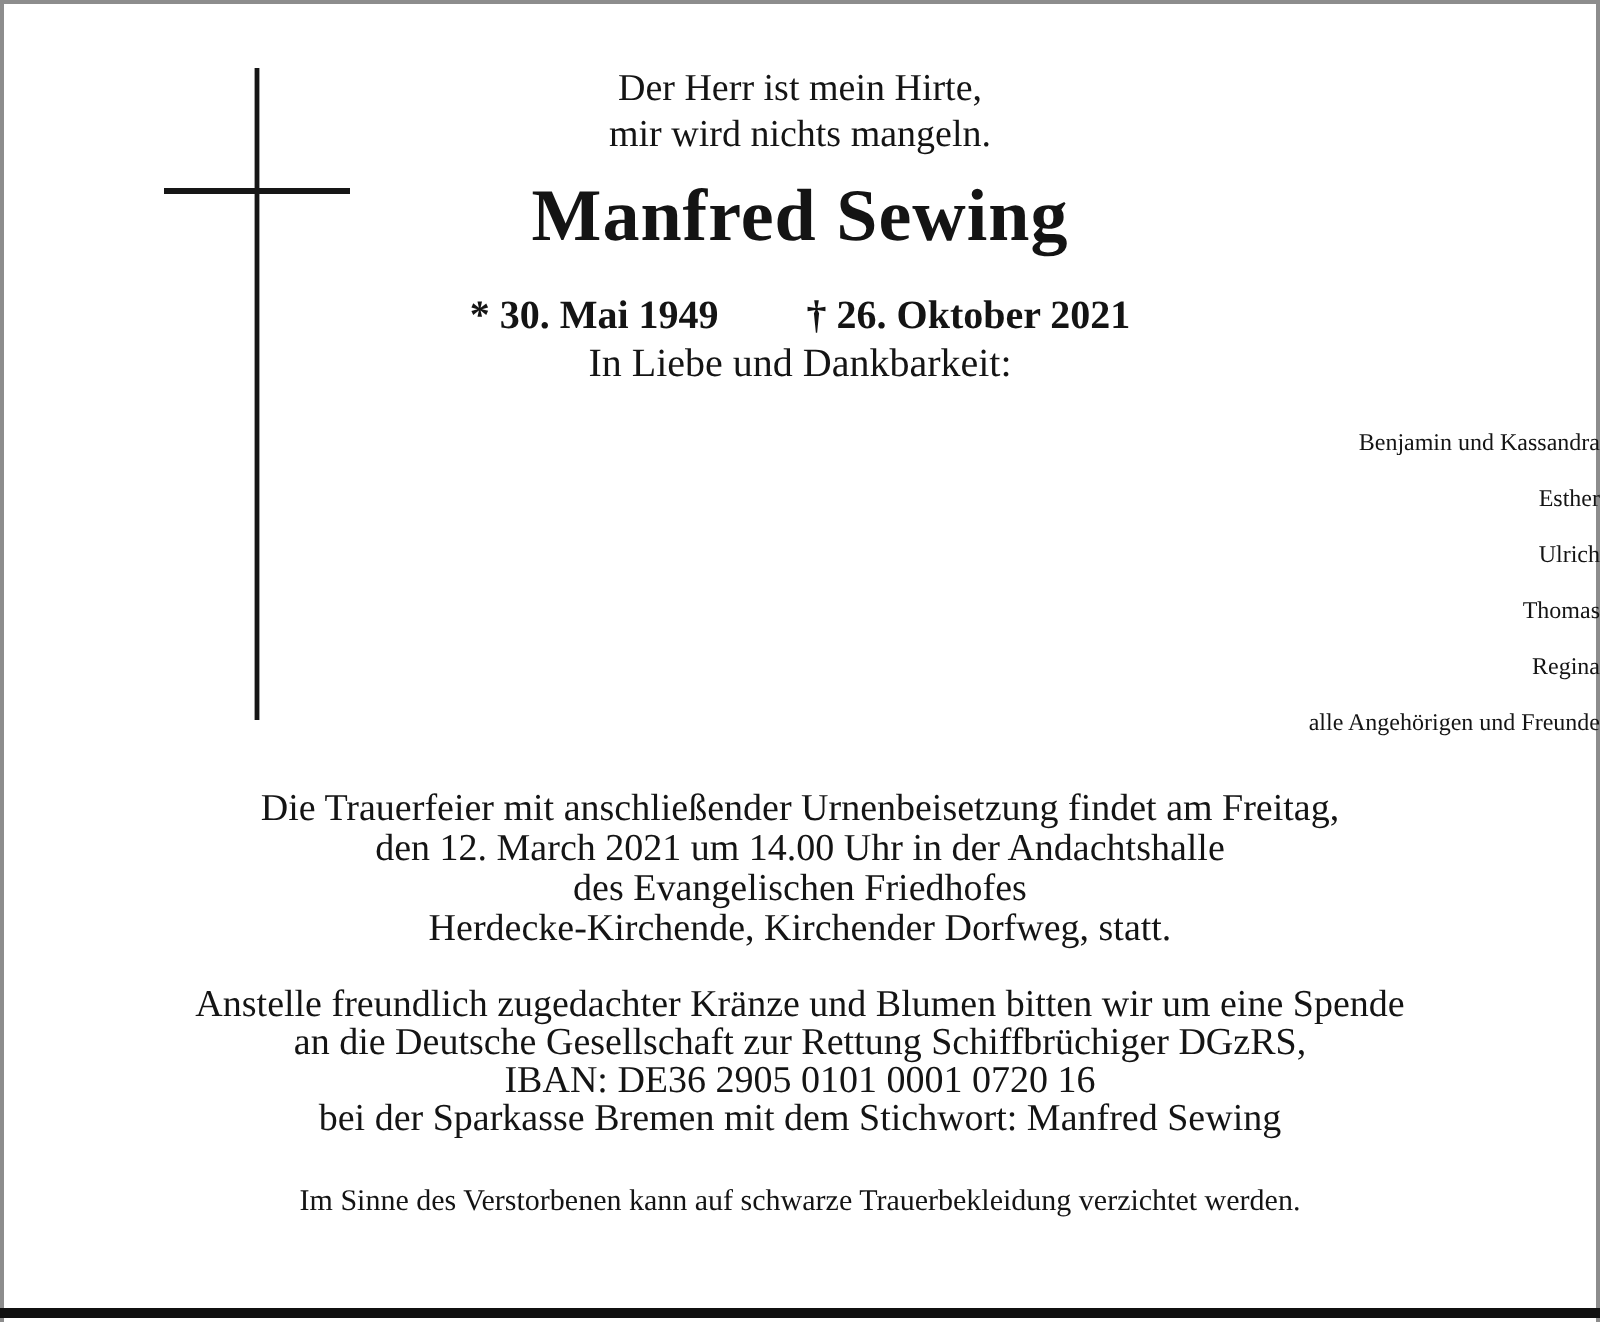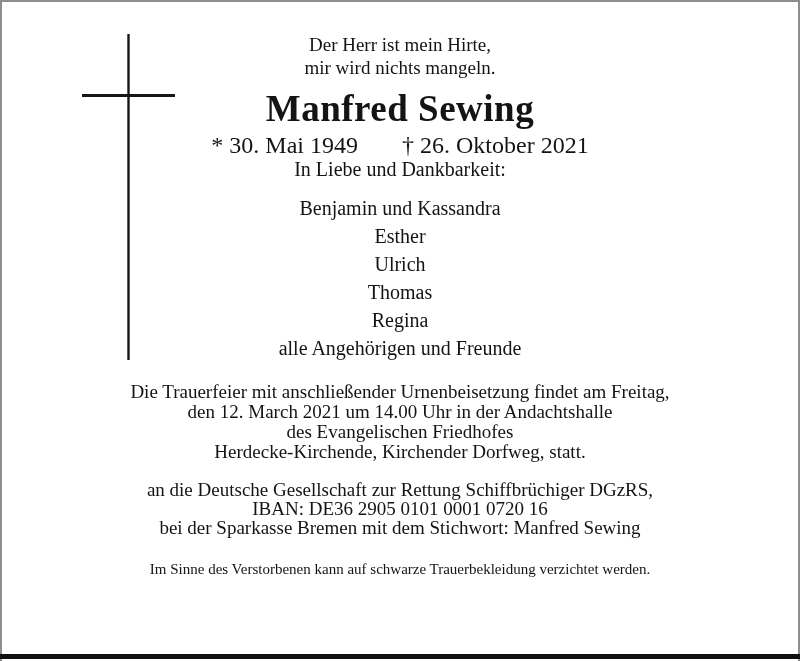--- a/index.html
+++ b/index.html
@@ -49,36 +49,37 @@
     line-height: 23px;
   }
   .deceased-name {
     margin-top: 9px;
     font-size: 37px;
     font-weight: bold;
     line-height: 42px;
     letter-spacing: 0.5px;
   }
   .dates {
-    margin-top: 3px;
-    font-size: 24px;
-    font-weight: normal;
+    margin-top: 16px;
+    font-size: 20px;
+    font-weight: bold;
     line-height: 24px;
   }
   .dates .death {
     margin-left: 44px;
   }
   .dedication {
     font-size: 20px;
     line-height: 24px;
   }
   .mourners {
     margin-top: 13px;
-    font-size: 20px;
+    font-size: 12px;
     line-height: 28px;
+    text-align: right;
   }
   .funeral {
     margin-top: 20px;
     font-size: 19px;
     line-height: 20px;
     text-align: center;
   }
   .donation {
     margin-top: 18px;
     font-size: 19px;
@@ -128,20 +129,21 @@
   </div>
 
   <div class="funeral">
     <div>Die Trauerfeier mit anschließender Urnenbeisetzung findet am Freitag,</div>
     <div>den 12. March 2021 um 14.00 Uhr in der Andachtshalle</div>
     <div>des Evangelischen Friedhofes</div>
     <div>Herdecke-Kirchende, Kirchender Dorfweg, statt.</div>
   </div>
 
   <div class="donation">
+    <div>Anstelle freundlich zugedachter Kränze und Blumen bitten wir um eine Spende</div>
     <div>an die Deutsche Gesellschaft zur Rettung Schiffbrüchiger DGzRS,</div>
     <div>IBAN: DE36 2905 0101 0001 0720 16</div>
     <div>bei der Sparkasse Bremen mit dem Stichwort: Manfred Sewing</div>
   </div>
 
   <div class="closing">Im Sinne des Verstorbenen kann auf schwarze Trauerbekleidung verzichtet werden.</div>
 
 </div>
 
 </body></html>

